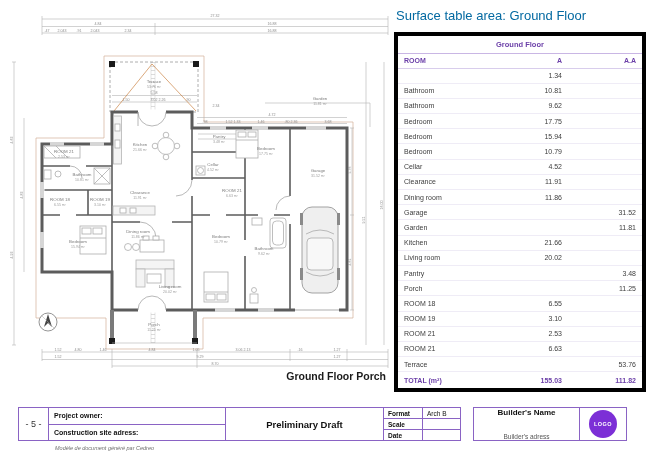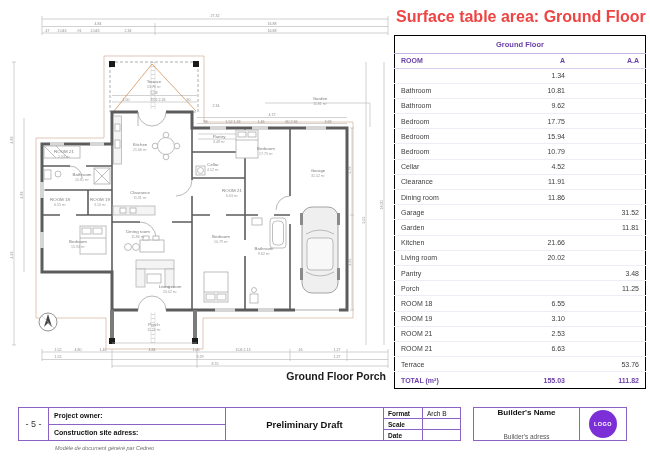--- a/index.html
+++ b/index.html
@@ -22,22 +22,22 @@
   .roofline{stroke:#d2b09a;stroke-width:0.7;fill:none;}
   .dim-text{font-size:3.6px;fill:#8c8c8c;}
   .room-name{font-size:4.4px;fill:#7d7d7d;}
   .room-area{font-size:3.5px;fill:#9c9c9c;}
   #plan-svg text{font-family:"Liberation Sans",sans-serif;}
   .plan-caption{position:absolute;left:230px;top:370px;width:156px;text-align:right;
     font-weight:bold;font-size:10.5px;color:#1b1b1b;}
 
   
   .table-panel{position:absolute;left:394px;top:8px;width:252px;}
-  .panel-title{color:#ef4444;font-size:16px;margin:0 0 9px 2px;font-weight:bold;}
-  .surface-table{width:100%;border-collapse:collapse;border:1px solid #000000;font-size:7px;color:#3d3d3d;}
+  .panel-title{color:#0369a1;font-size:13px;margin:0 0 9px 2px;font-weight:normal;}
+  .surface-table{width:100%;border-collapse:collapse;border:4px solid #000000;font-size:7px;color:#3d3d3d;}
   .surface-table .section-title td{color:#6b3fa8;font-weight:bold;text-align:center;font-size:7.5px;
     padding:4.5px 6px;border-bottom:1px solid #c9b6e4;}
   .surface-table th{color:#6b3fa8;font-size:7px;text-align:left;padding:3.5px 6px;border-bottom:1px solid #d8cdec;font-weight:bold;}
   .surface-table td{padding:3.6px 6px;border-bottom:1px solid #efecf6;line-height:1;}
   .surface-table .c-a,.surface-table th.h-a{text-align:right;width:56px;}
   .surface-table .c-aa,.surface-table th.h-aa{text-align:right;width:62px;}
   .surface-table tfoot td{color:#6b3fa8;font-weight:bold;border-top:1px solid #b49cd8;border-bottom:none;padding:4.5px 6px;}
 
   
   .titleblock{position:absolute;left:18px;top:407px;width:630px;height:34px;display:flex;font-size:7px;color:#111;}

